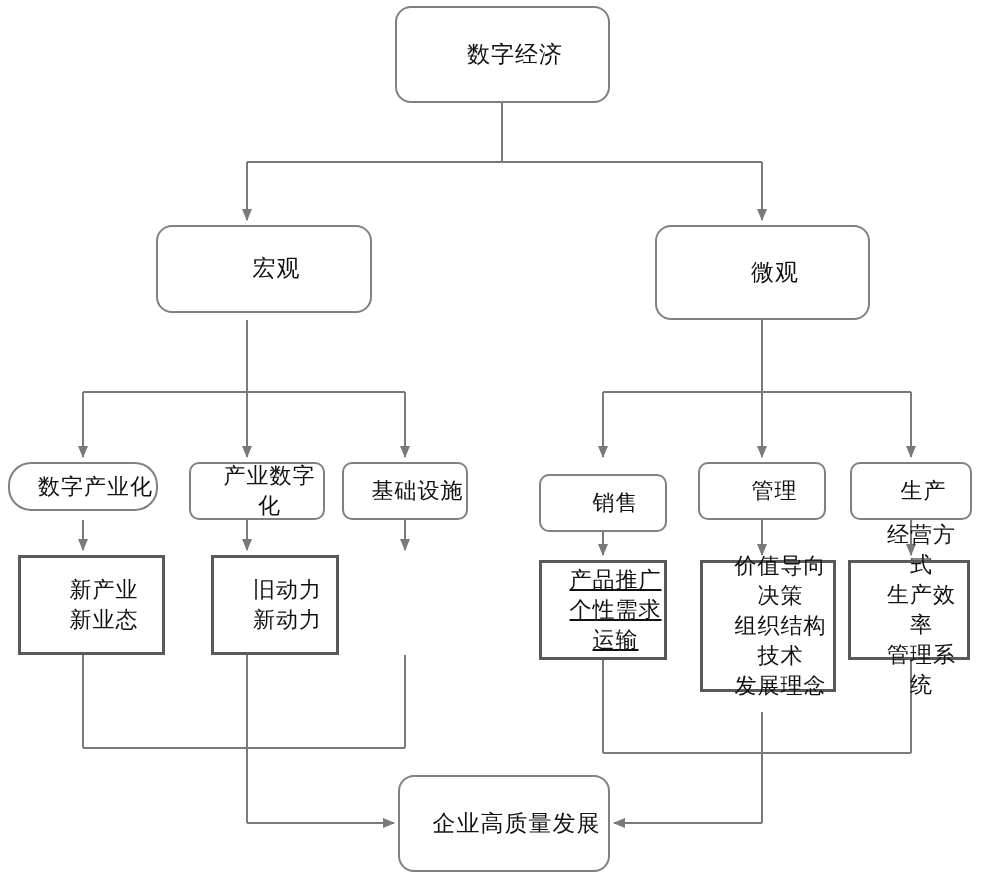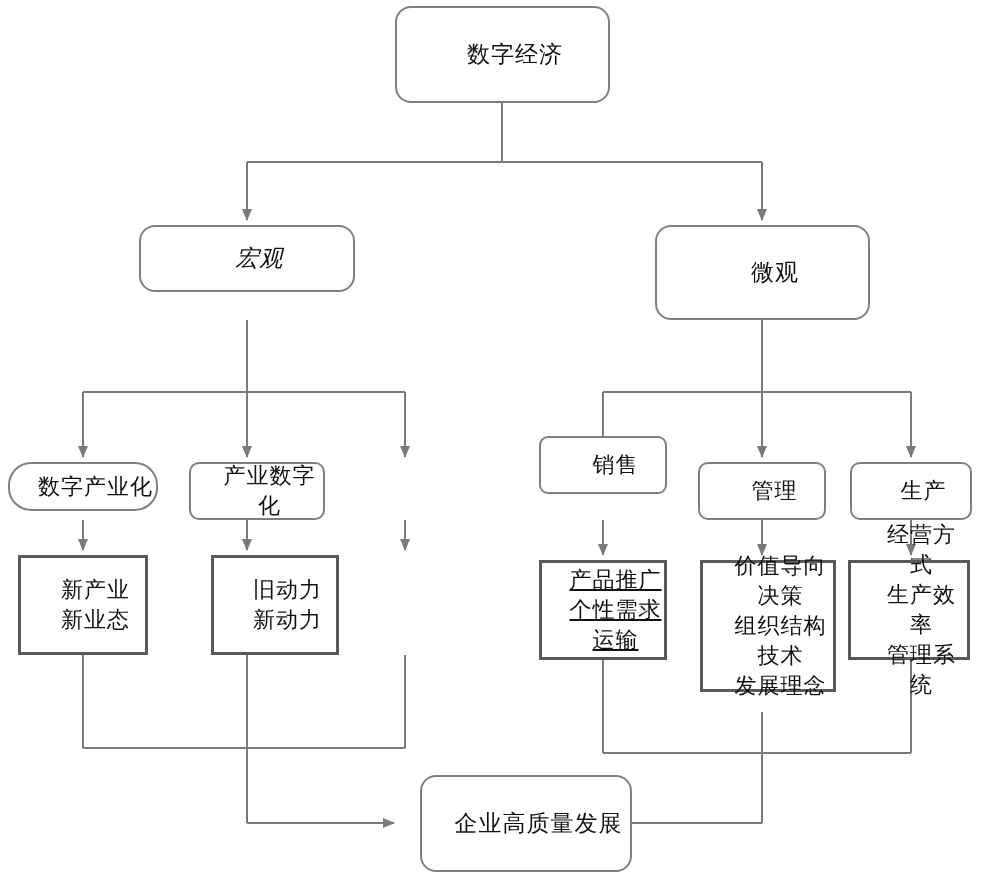--- a/index.html
+++ b/index.html
@@ -97,40 +97,41 @@
       <line x1="603" y1="520" x2="603" y2="555" marker-end="url(#arrow)"></line>
       <line x1="762" y1="520" x2="762" y2="555" marker-end="url(#arrow)"></line>
       <line x1="911" y1="520" x2="911" y2="555" marker-end="url(#arrow)"></line>
       <line x1="247" y1="823" x2="394" y2="823" marker-end="url(#arrow)"></line>
       <line x1="762" y1="823" x2="614" y2="823" marker-end="url(#arrow)"></line>
     </g>
   </svg>
 
   <div class="node rounded big" style="left:395px; top:6px; width:215px; height:97px;">数字经济</div>
 
-  <div class="node rounded big" style="left:139px; top:225px; width:216px; height:67px;font-style:italic;">宏观</div>
+  <div class="node rounded big" style="left:156px; top:225px; width:216px; height:88px;">宏观</div>
   <div class="node rounded big" style="left:655px; top:225px; width:215px; height:95px;">微观</div>
 
   <div class="node rounded small" style="left:8px; top:462px; width:150px; height:49px;border-radius:23px;">数字产业化</div>
   <div class="node rounded small" style="left:189px; top:462px; width:136px; height:58px;">产业数字化</div>
-  <div class="node rounded small" style="left:539px; top:436px; width:128px; height:58px;border-radius:9px;">销售</div>
+  <div class="node rounded small" style="left:342px; top:462px; width:126px; height:58px;">基础设施</div>
+  <div class="node rounded small" style="left:539px; top:474px; width:128px; height:58px;">销售</div>
   <div class="node rounded small" style="left:850px; top:462px; width:122px; height:58px;">生产</div>
   <div class="node rounded small" style="left:698px; top:462px; width:128px; height:58px;">管理</div>
 
-  <div class="node rect" style="left:18px; top:555px; width:130px; height:100px;">新产业
+  <div class="node rect" style="left:18px; top:555px; width:147px; height:100px;">新产业
 新业态</div>
   <div class="node rect" style="left:183px; top:555px; width:128px; height:100px;margin-left:28px;">旧动力
 新动力</div>
   <div class="node rect" style="left:539px; top:560px; width:128px; height:100px;text-decoration:underline;">产品推广
 个性需求
 运输</div>
   <div class="node rect" style="left:700px; top:560px; width:136px; height:132px;">价值导向
 决策
 组织结构
 技术
 发展理念</div>
   <div class="node rect" style="left:848px; top:560px; width:122px; height:100px;">经营方式
 生产效率
 管理系统</div>
 
-  <div class="node rounded big" style="left:398px; top:775px; width:212px; height:97px;margin-left:22px;">企业高质量发展</div>
+  <div class="node rounded big" style="left:398px; top:775px; width:212px; height:97px;">企业高质量发展</div>
 
 </div>
 
 </body></html>

